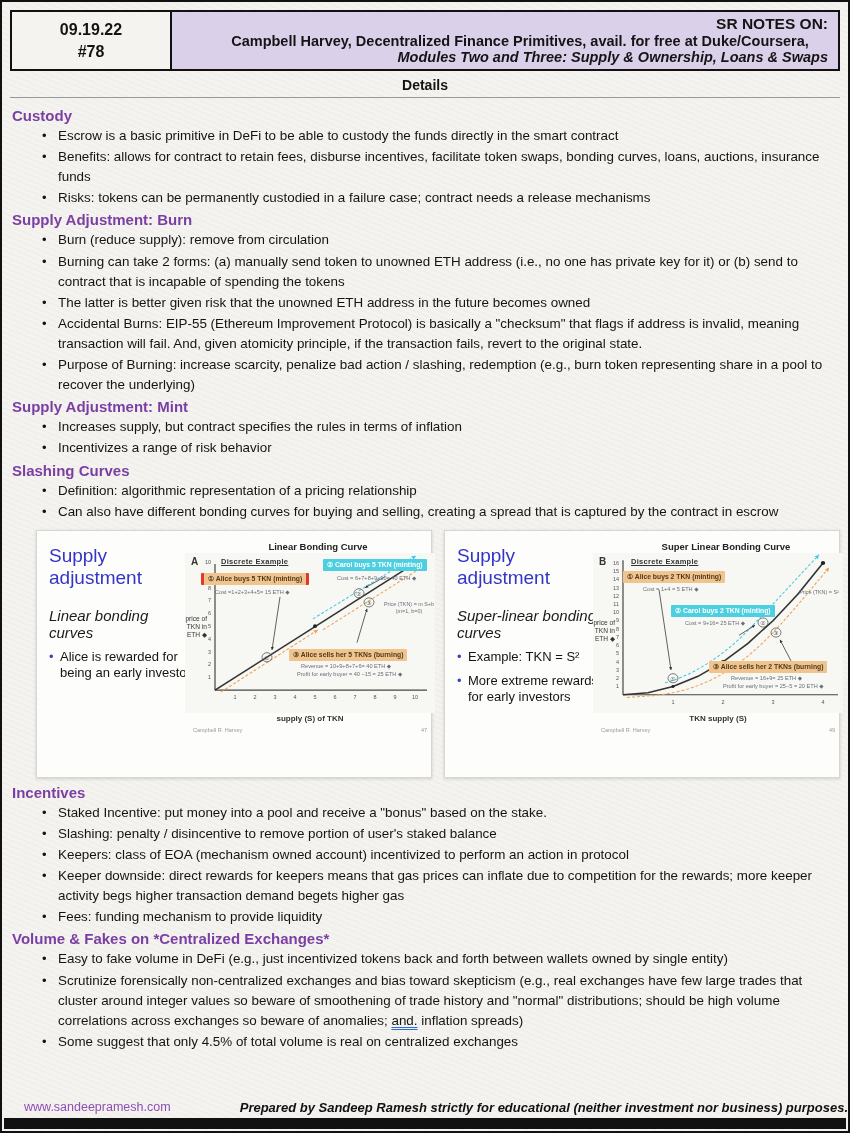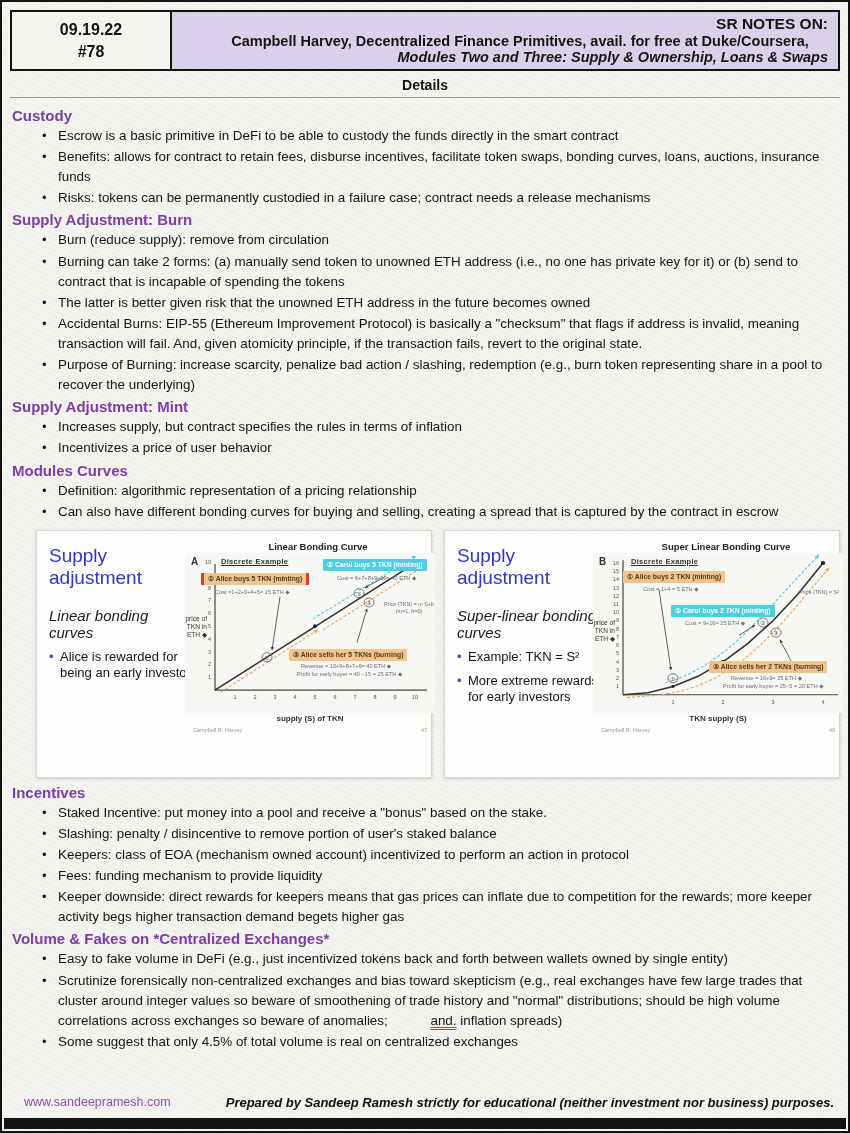--- a/index.html
+++ b/index.html
@@ -30,21 +30,21 @@
   .title-line { font-weight:bold; font-size:14.5px; text-align:center; padding-left:30px; }
   .subtitle-line { font-weight:bold; font-style:italic; font-size:14.5px; }
   .details-bar { margin:4px 8px 0 8px; border-bottom:1px solid #999; text-align:center;
     font-weight:bold; font-size:14px; padding:2px 0 4px 0; }
   
   .content { padding:6px 14px 0 10px; }
   h2.sec { color:#7b3fa4; font-weight:bold; font-size:15px; margin:3px 0 2px 0; }
   ul.blts { list-style:none; margin:0 0 2px 0; }
   ul.blts li { position:relative; padding-left:46px; font-size:13.4px; line-height:1.5; margin:1px 0; }
   ul.blts li::before { content:"•"; position:absolute; left:30px; top:0; font-size:13px; }
-  .u-blue { text-decoration:underline double #2b6bd5; text-underline-offset:2px;margin-left:39px; }
+  .u-blue { text-decoration:underline double #2b6bd5; text-underline-offset:2px; }
   
   .slides-row { display:flex; gap:12px; margin:8px 20px 6px 24px; }
   .slide {
     width:396px; height:248px; background:#fdfdfb; border:1px solid #d8d6d0;
     box-shadow:0 1px 3px rgba(0,0,0,0.15); display:flex; padding:10px 4px 6px 12px;
   }
   .slide-left { width:142px; flex-shrink:0; padding-top:4px; }
   .slide-title { color:#3434c8; font-size:19px; margin-bottom:18px; }
   .slide-sub { font-style:italic; font-size:15px; margin-bottom:8px; color:#1a1a1a; }
   .slide-b { position:relative; padding-left:11px; font-size:13px; line-height:1.25; margin-bottom:8px; }
@@ -62,22 +62,22 @@
   .co-cyan { background:#4ccfe0; color:#fff; }
   .bracketed { border-left:3px solid #e0392e; border-right:3px solid #e0392e; }
   .co-detail { font-size:5.6px; color:#6a6f7a; }
   .formula { font-size:5.4px; color:#6a6f7a; text-align:center; line-height:1.3; white-space:normal; width:52px; }
   .ylab { font-size:6.6px; color:#333; width:34px; line-height:1.2; white-space:normal; text-align:right; }
   .xlabel { text-align:center; font-weight:bold; font-size:8px; color:#333; width:250px; margin:1px 0 0 -6px; }
   .credit-row { display:flex; justify-content:space-between; width:250px; margin:4px 0 0 -6px;
     font-size:5.5px; color:#9a9a94; padding:0 8px; }
   .tick { font-size:5.5px; fill:#555; }
   
-  .footer { position:absolute; left:0; right:0; bottom:12px; height:24px; padding:0 14px 0 22px;
-    display:flex; justify-content:space-between; align-items:flex-start; }
+  .footer { position:absolute; left:0; right:0; bottom:12px; height:24px; padding:0 0 0 22px;
+    display:flex; justify-content:space-between; align-items:center; }
   .site-link { color:#8d4fb4; font-size:12.5px; }
   .disclaimer { font-style:italic; font-weight:bold; font-size:13px; color:#111; }
   .bottom-bar { position:absolute; left:2px; right:2px; bottom:2px; height:11px; background:#111; }
 </style>
 </head>
 <body>
 
 <div class="page">
 
   <div class="header-table">
@@ -107,24 +107,24 @@
       <li><span>Burn (reduce supply): remove from circulation</span></li>
       <li><span>Burning can take 2 forms: (a) manually send token to unowned ETH address (i.e., no one has private key for it) or (b) send to contract that is incapable of spending the tokens</span></li>
       <li><span>The latter is better given risk that the unowned ETH address in the future becomes owned</span></li>
       <li><span>Accidental Burns: EIP-55 (Ethereum Improvement Protocol) is basically a "checksum" that flags if address is invalid, meaning transaction will fail.  And, given atomicity principle, if the transaction fails, revert to the original state.</span></li>
       <li><span>Purpose of Burning: increase scarcity, penalize bad action / slashing, redemption (e.g., burn token representing share in a pool to recover the underlying)</span></li>
     </ul>
 
     <h2 class="sec">Supply Adjustment: Mint</h2>
     <ul class="blts">
       <li><span>Increases supply, but contract specifies the rules in terms of inflation</span></li>
-      <li><span>Incentivizes a price of user behavior</span></li>
-    </ul>
-
-    <h2 class="sec">Modules Curves</h2>
+      <li><span>Incentivizes a range of risk behavior</span></li>
+    </ul>
+
+    <h2 class="sec">Slashing Curves</h2>
     <ul class="blts">
       <li><span>Definition: algorithmic representation of a pricing relationship</span></li>
       <li><span>Can also have different bonding curves for buying and selling, creating a spread that is captured by the contract in escrow</span></li>
     </ul>
 
     <div class="slides-row">
 
       <div class="slide">
         <div class="slide-left">
           <div class="slide-title">Supply adjustment</div>
@@ -297,22 +297,22 @@
           </div>
         </div>
       </div>
     </div>
 
     <h2 class="sec">Incentives</h2>
     <ul class="blts">
       <li><span>Staked Incentive: put money into a pool and receive a "bonus" based on the stake.</span></li>
       <li><span>Slashing: penalty / disincentive to remove portion of user's staked balance</span></li>
       <li><span>Keepers: class of EOA (mechanism owned account) incentivized to perform an action in protocol</span></li>
+      <li><span>Keeper downside: direct rewards for keepers means that gas prices can inflate due to competition for the rewards; more keeper activity begs higher transaction demand begets higher gas</span></li>
       <li><span>Fees: funding mechanism to provide liquidity</span></li>
-      <li><span>Keeper downside: direct rewards for keepers means that gas prices can inflate due to competition for the rewards; more keeper activity begs higher transaction demand begets higher gas</span></li>
     </ul>
 
     <h2 class="sec">Volume &amp; Fakes on *Centralized Exchanges*</h2>
     <ul class="blts">
       <li><span>Easy to fake volume in DeFi (e.g., just incentivized tokens back and forth between wallets owned by single entity)</span></li>
       <li>
         <span>Scrutinize forensically non-centralized exchanges and bias toward skepticism (e.g., real exchanges have few large trades that cluster around integer values so beware of smoothening of trade history and "normal" distributions; should be high volume correlations across exchanges so beware of anomalies; </span><span class="u-blue">and.</span><span> inflation spreads)</span>
       </li>
       <li><span>Some suggest that only 4.5% of total volume is real on centralized exchanges</span></li>
     </ul>

